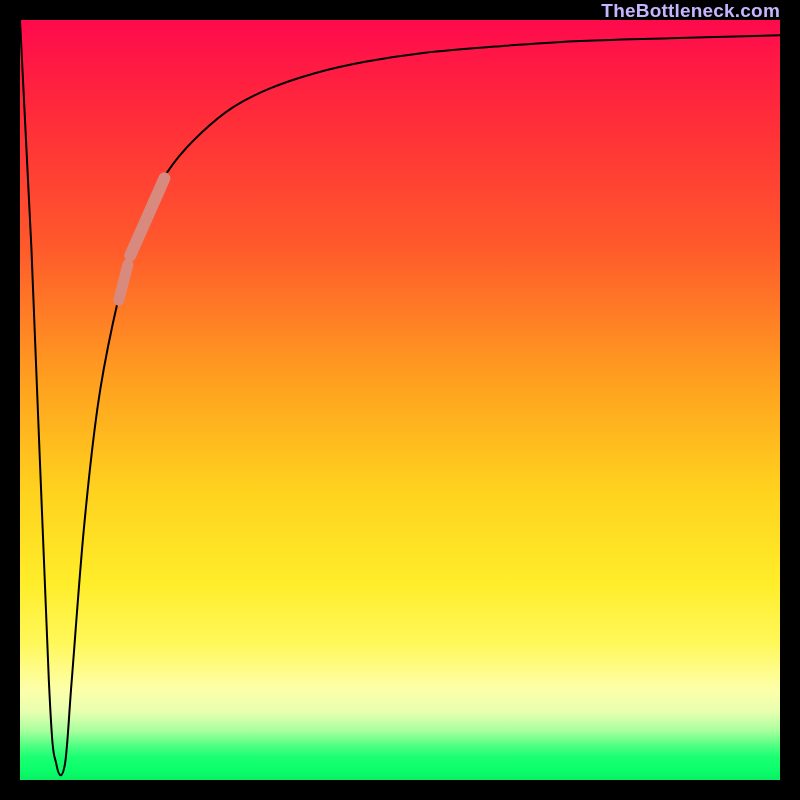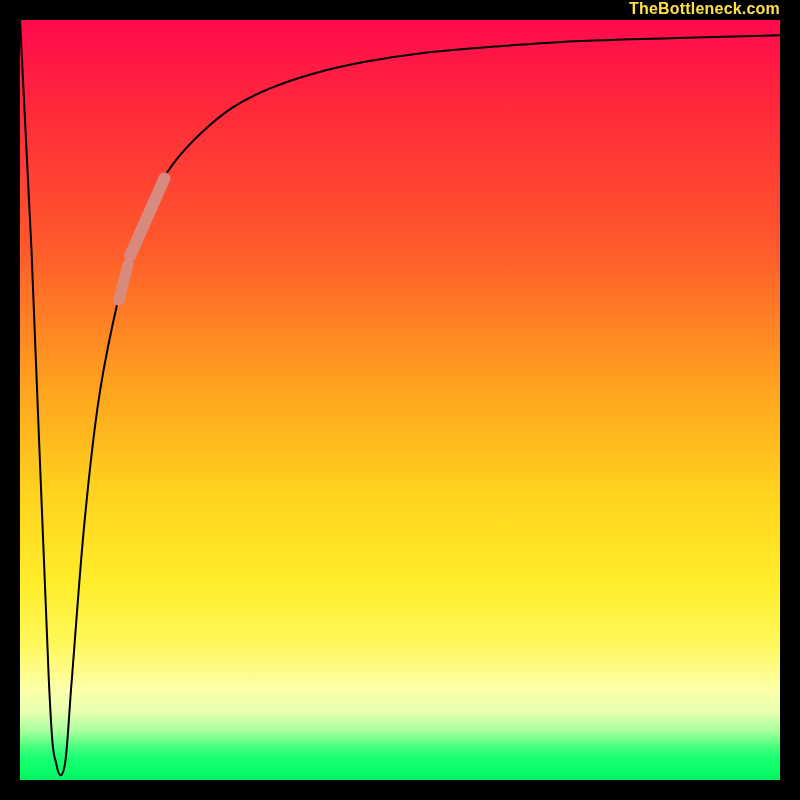--- a/index.html
+++ b/index.html
@@ -46,23 +46,23 @@
     );
   }
   .curve-svg {
     position: absolute;
     inset: 0;
   }
   .watermark {
     position: absolute;
     top: 0px;
     right: 20px;
-    font-size: 16px;
+    font-size: 19px;
     font-weight: 600;
-    color: #fde047;
+    color: #c4b5fd;
     letter-spacing: 0.2px;
     user-select: none;
   }
   .curve-path {
     fill: none;
     stroke: #000;
     stroke-width: 2;
     stroke-linecap: round;
     stroke-linejoin: round;
   }

